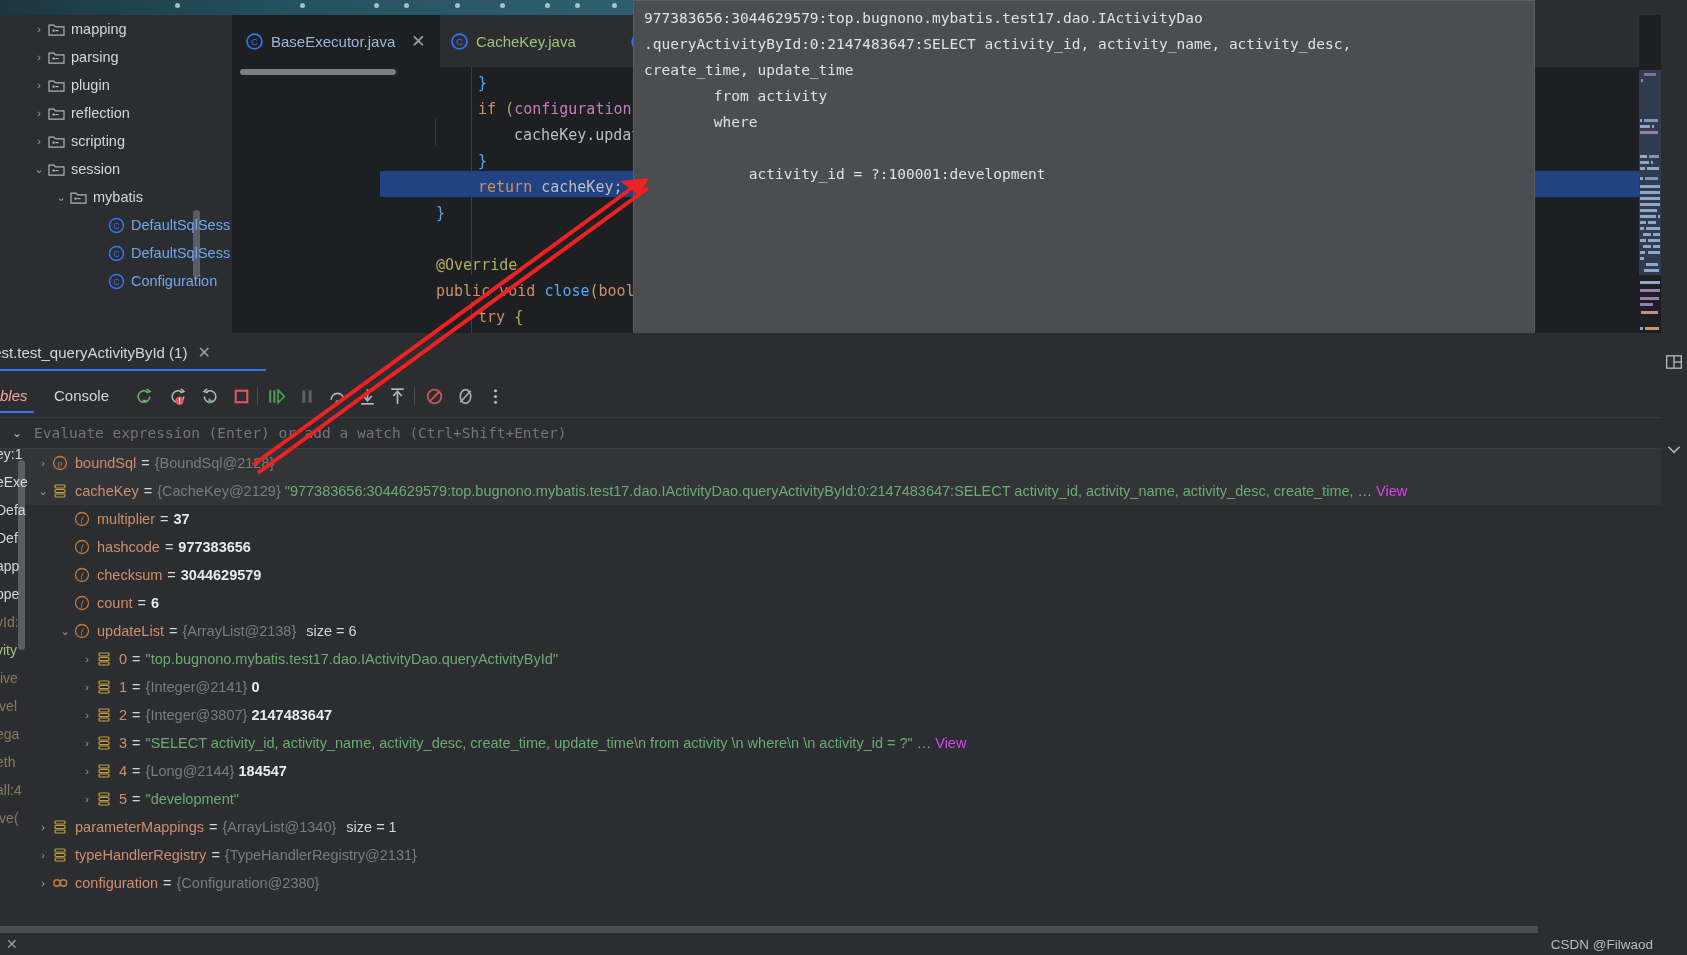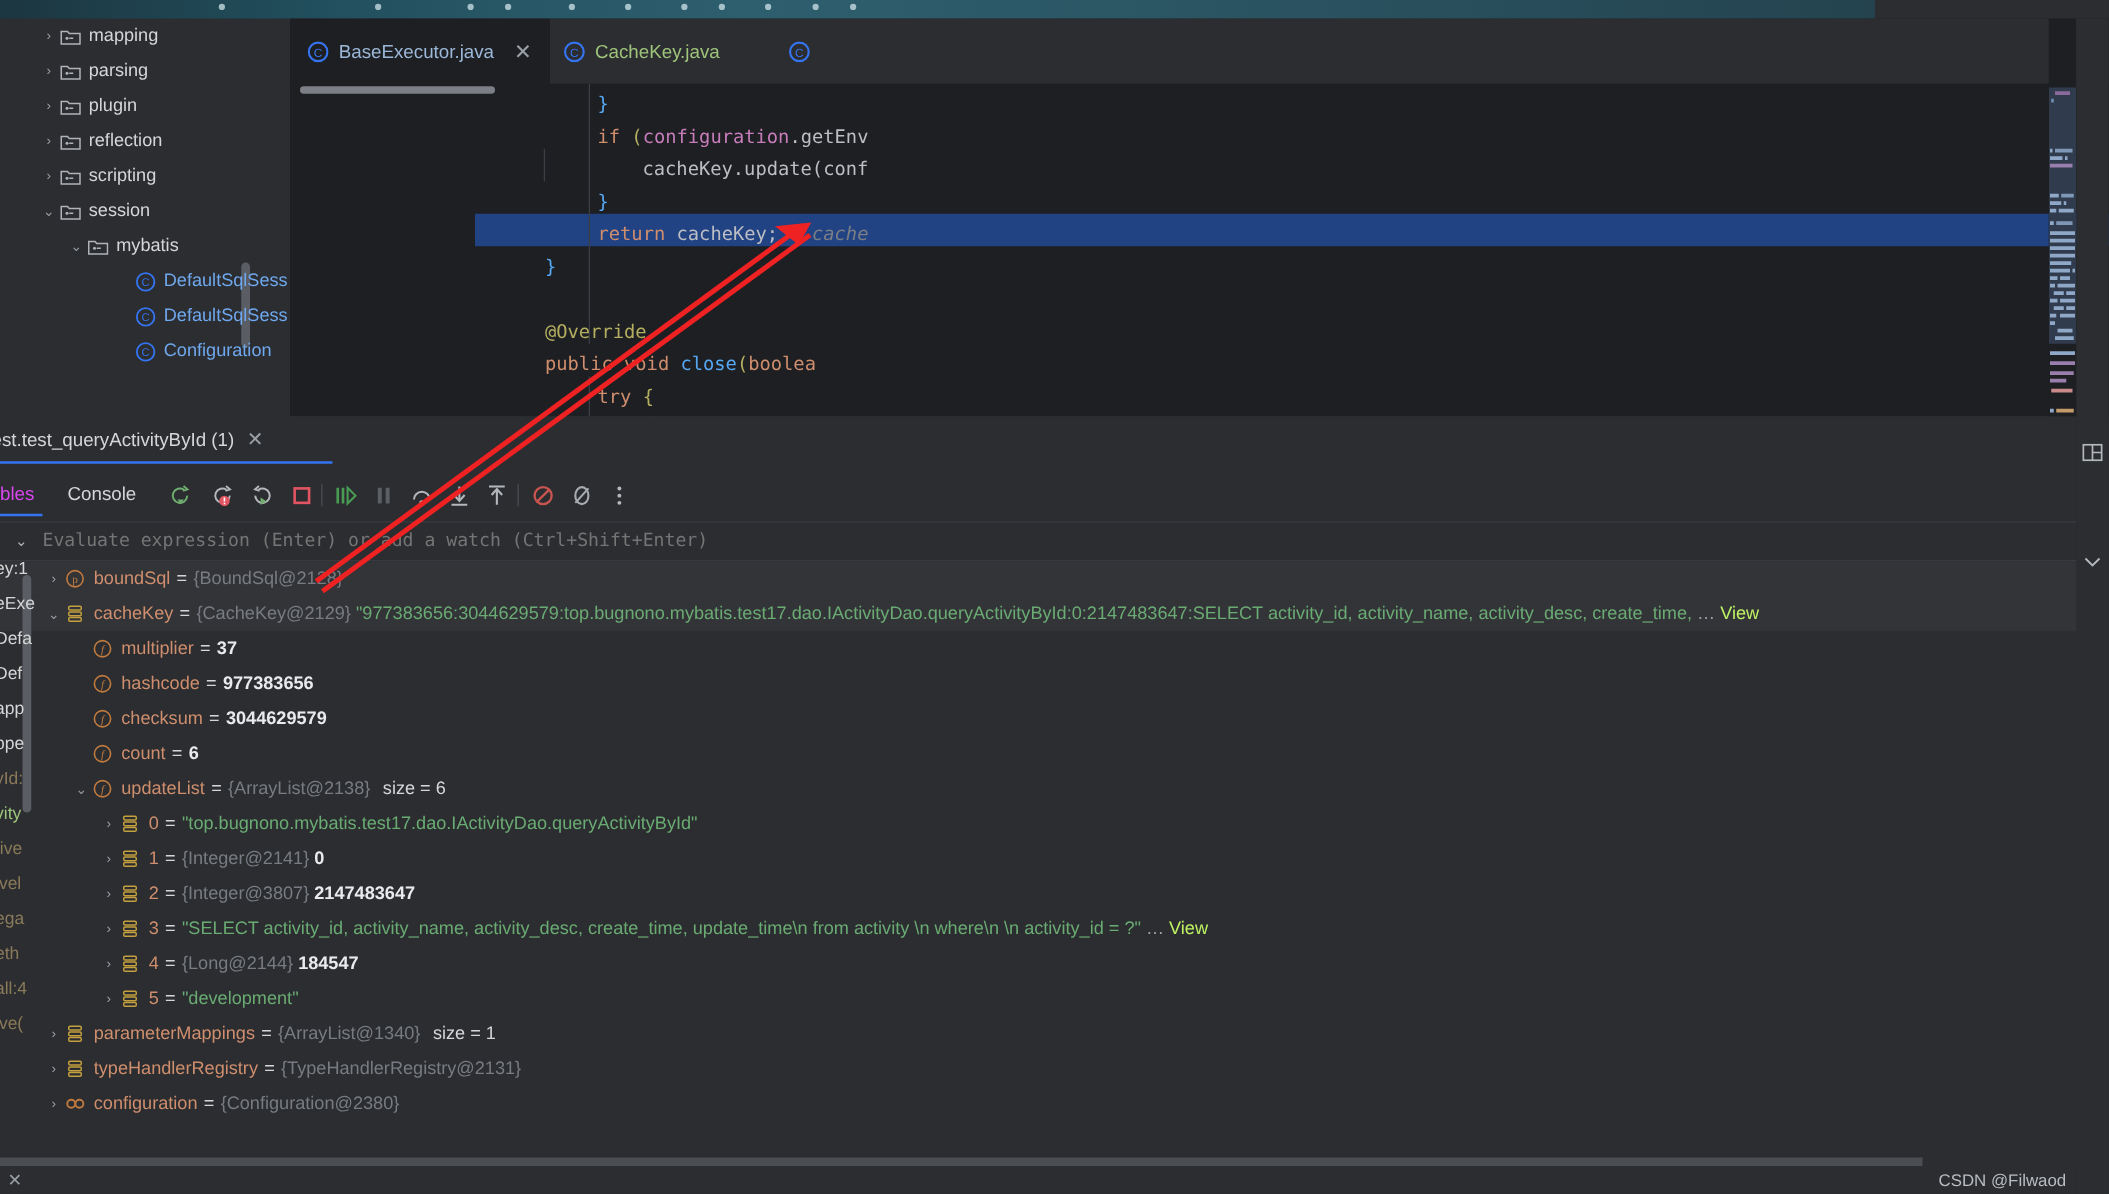--- a/index.html
+++ b/index.html
@@ -117,21 +117,21 @@
     position:absolute; left:-38px; top:0; height:38px; display:flex; align-items:center;
     font-size:15px; color:#d5d6d7; gap:10px; padding:0 12px; white-space:nowrap;
   }
   .dbg-tab .xbtn { color:#9aa0a6; font-size:16px; }
   .dbg-tab-underline { position:absolute; left:0; top:36px; width:266px; height:2px; background:#3574f0; }
 
   .dbg-toolbar { position:absolute; left:0; top:44px; width:100%; height:38px; }
   .tb-text {
     position:absolute; top:0; height:38px; line-height:38px; font-size:15px; color:#d5d6d7;
   }
-  .tb-text.sel { color:#d946ef; }
+  .tb-text.sel { color:#fca5a5;font-style:italic; }
   .tb-tab-underline { position:absolute; left:0; top:34px; width:34px; height:2px; background:#3574f0; }
   .tb-btn { position:absolute; top:9px; width:21px; height:21px; }
   .tb-sep { position:absolute; top:10px; width:1px; height:18px; background:#4a4d52; }
 
   .eval-bar {
     position:absolute; left:0; top:84px; width:1661px; height:32px;
     border-top:1px solid #393b40; border-bottom:1px solid #393b40;
     display:flex; align-items:center;
   }
   .eval-chev { width:34px; text-align:center; color:#b4b7bb; font-size:12px; }
@@ -148,21 +148,21 @@
   }
   .vrow.alt { background:#333438; }
   .vchev { width:18px; text-align:center; color:#9aa0a6; font-size:11px; flex:none; }
   .vic { width:16px; height:16px; flex:none; margin-right:7px; }
   .vname { color:#cf8e6d; }
   .veq { color:#d5d6d7; margin:0 5px; }
   .vref { color:#787c82; }
   .vstr { color:#6aab73; }
   .vnum { color:#e8eaed; font-weight:bold; }
   .vsize { color:#d5d6d7; margin-left:10px; }
-  .viewlink { color:#bef264; margin-left:4px; }
+  .viewlink { color:#d946ef; margin-left:4px; }
   .ellip { color:#9aa0a6; margin-left:4px; }
 
   
   .frames { position:absolute; left:0; top:440px; width:28px; height:470px; overflow:hidden; }
   .fr-row { position:absolute; left:-4px; height:28px; line-height:28px; font-size:14px; white-space:nowrap; }
   .fr-scroll { position:absolute; left:18px; top:20px; width:7px; height:190px; background:#5a5d63; border-radius:4px; }
 
   
   .bottombar { position:absolute; left:0; bottom:0; width:1661px; height:22px; background:#2b2d30;}
   .status-x { position:absolute; left:6px; bottom:3px; color:#9aa0a6; font-size:14px; }
@@ -405,20 +405,27 @@
           <line x1="8" y1="8" x2="14.5" y2="8" stroke="#b4b7bb" stroke-width="1.2"></line>
         </svg>
     </span>
     <span class="rail-ic" style="top:425px;">
       <svg viewBox="0 0 16 16" width="18" height="18">
           <path d="M3 6 L8 11 L13 6" fill="none" stroke="#b4b7bb" stroke-width="1.4"></path>
         </svg>
     </span>
   </div>
 
+  <div class="popup">977383656:3044629579:top.bugnono.mybatis.test17.dao.IActivityDao
+.queryActivityById:0:2147483647:SELECT activity_id, activity_name, activity_desc,
+create_time, update_time
+        from activity
+        where
+
+            activity_id = ?:100001:development</div>
 
   <div class="dbg">
 
     <div class="dbg-tabrow">
       <div class="dbg-tab">
         <span>piTest.test_queryActivityById (1)</span>
         <span class="xbtn">✕</span>
       </div>
       <div class="dbg-tab-underline"></div>
     </div>

